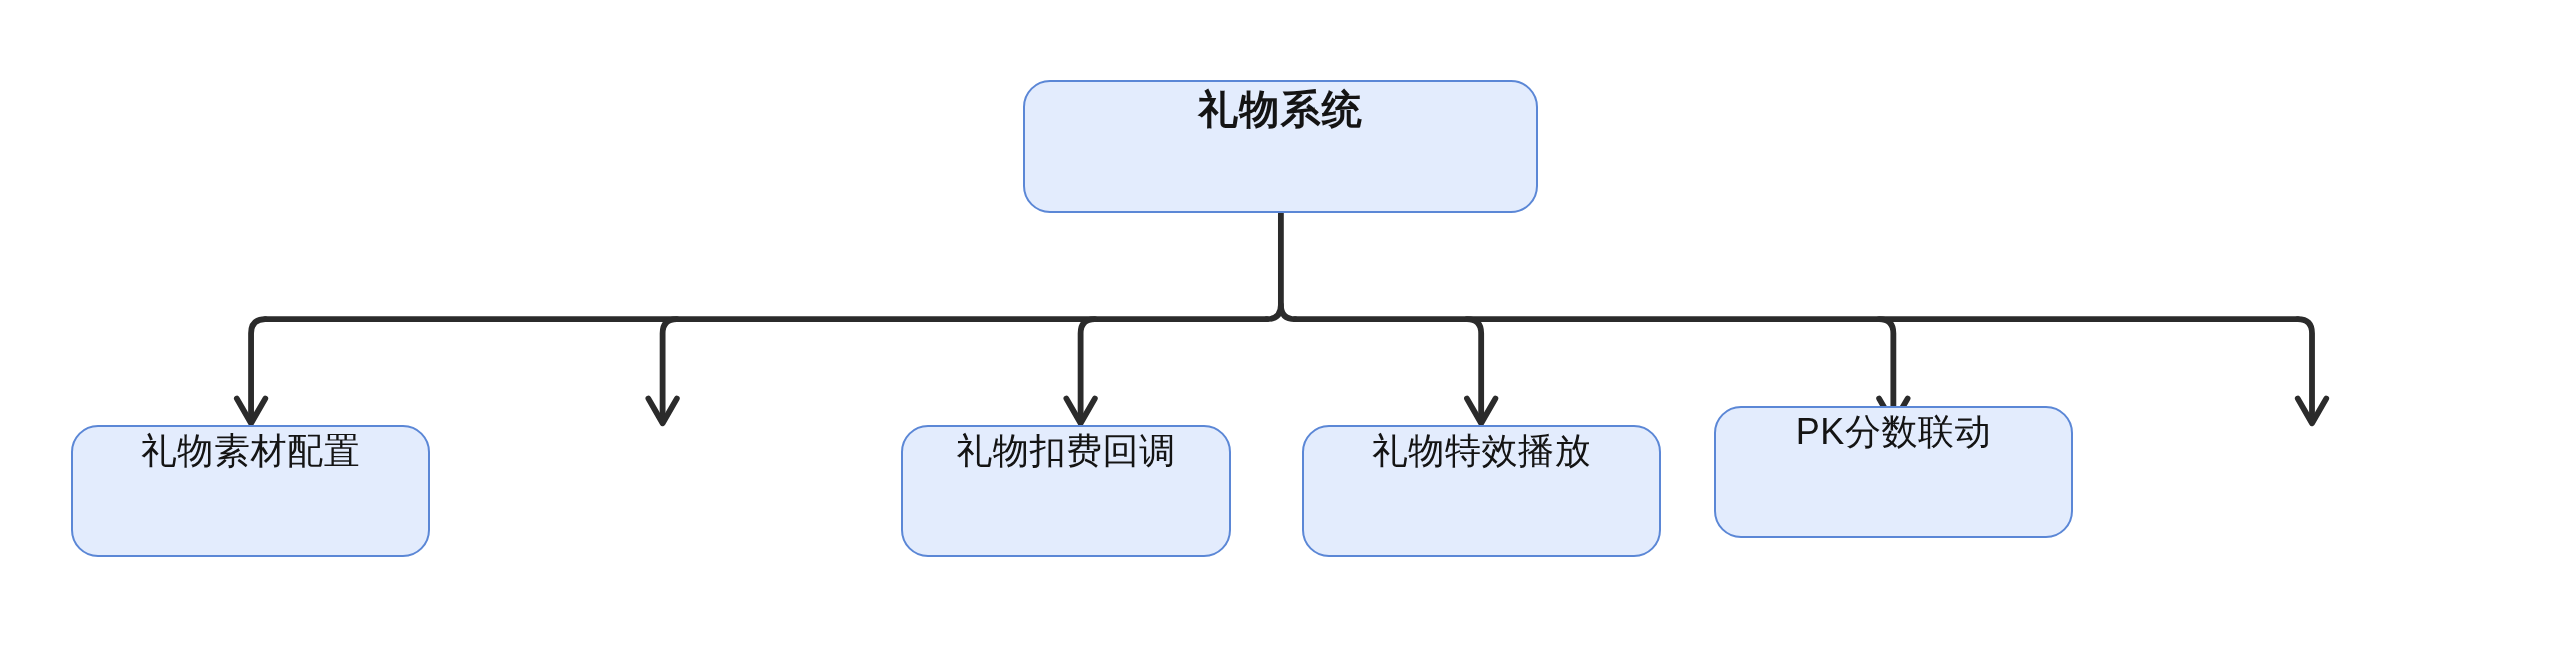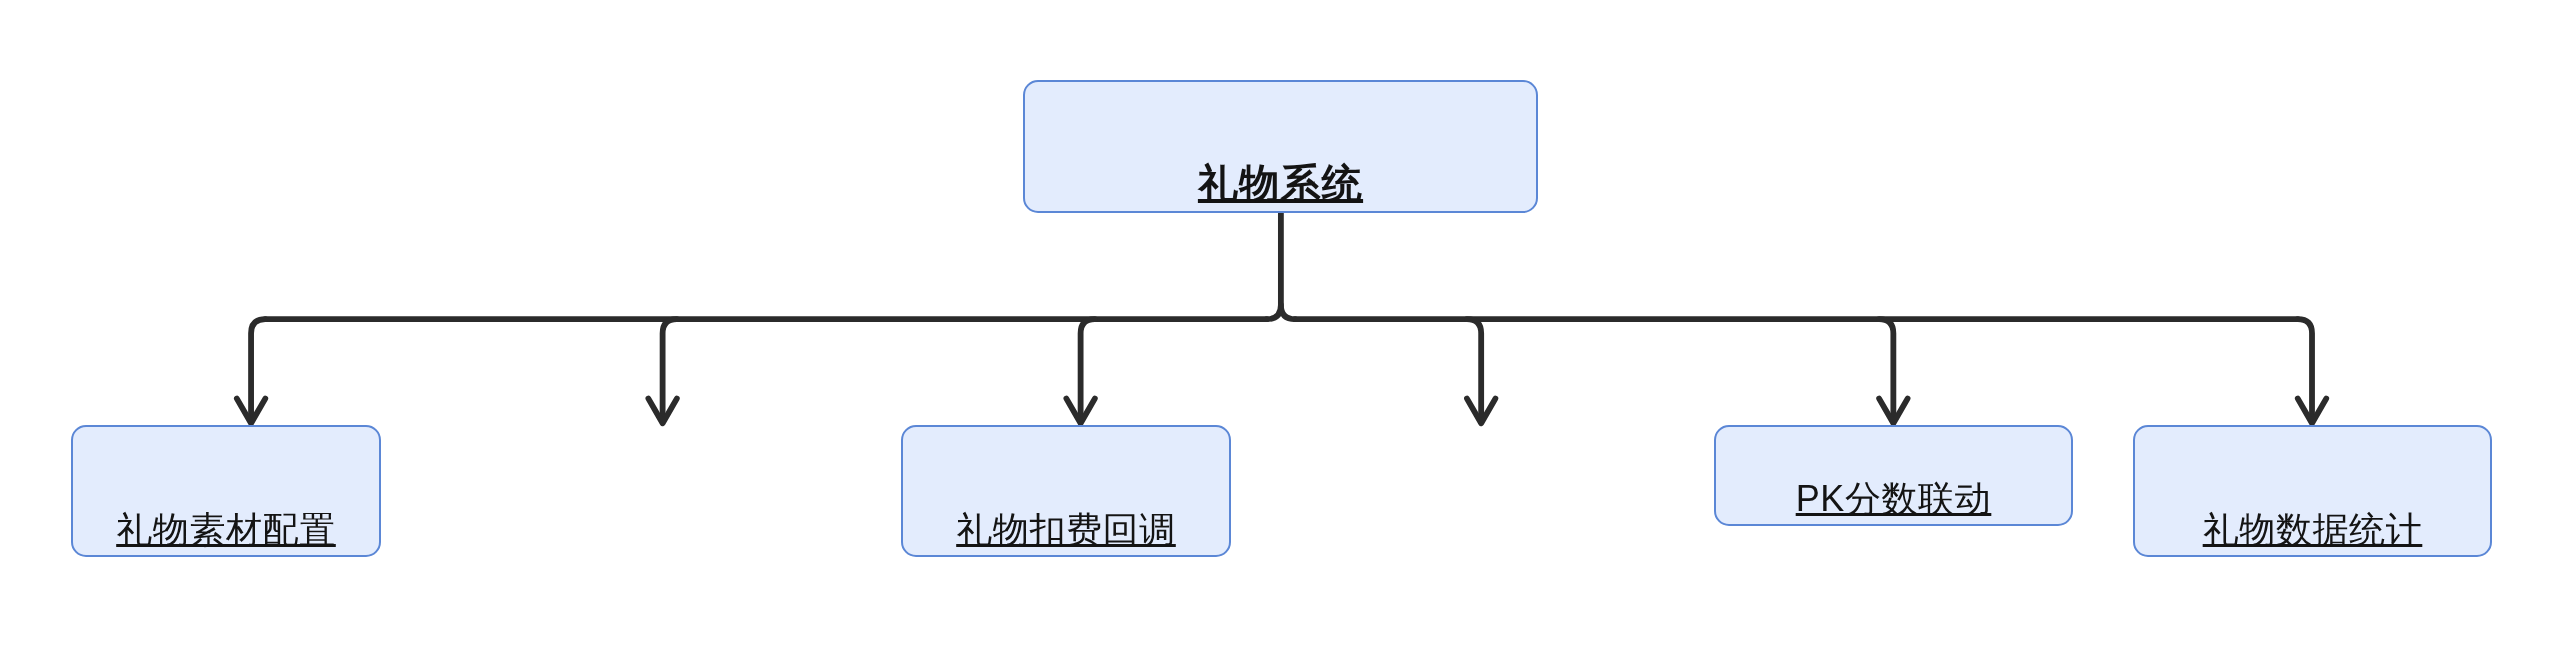--- a/index.html
+++ b/index.html
@@ -7,28 +7,27 @@
     width:2576px;height:648px;
     background:#ffffff;
     font-family:"Liberation Sans","DejaVu Sans",sans-serif;
     overflow:hidden;
   }
   #diagram{position:relative;width:2576px;height:648px;}
   #edges{position:absolute;left:0;top:0;width:2576px;height:648px;}
   .node{
     position:absolute;
     box-sizing:border-box;
-    display:flex;align-items:flex-end;justify-content:center;
+    display:flex;align-items:flex-start;justify-content:center;
     background:#e3ecfd;
     border:2.6px solid #5b87d6;
-    border-radius:15px;
+    border-radius:27px;
     color:#141414;
     text-align:center;
     white-space:nowrap;
-    text-decoration:underline;
   }
   .node.root{
     left:1023px;top:80px;width:515px;height:133px;
     font-size:40px;font-weight:bold;letter-spacing:1.3px;
   }
   .node.leaf{
     top:425px;width:359px;height:132px;
     font-size:36px;font-weight:normal;letter-spacing:0.6px;
   }
   .node-label{pointer-events:none;}
@@ -56,32 +55,32 @@
       <path d="M 2908 494 Q 2930 494 2930 516 L 2930 651" fill="none" stroke="#2b2b2b" stroke-width="9" stroke-linecap="round" stroke-linejoin="round"></path>
       <path d="M 2908 617 L 2930 655 L 2952 617" fill="none" stroke="#2b2b2b" stroke-width="9" stroke-linecap="round" stroke-linejoin="round"></path>
       <path d="M 3556 494 Q 3578 494 3578 516 L 3578 651" fill="none" stroke="#2b2b2b" stroke-width="9" stroke-linecap="round" stroke-linejoin="round"></path>
       <path d="M 3556 617 L 3578 655 L 3600 617" fill="none" stroke="#2b2b2b" stroke-width="9" stroke-linecap="round" stroke-linejoin="round"></path>
     </svg>
 
   <div class="node root" style="left: 1023px; top: 80px; width: 515px; height: 133px;">
     <span class="node-label">礼物系统</span>
   </div>
 
-  <div class="node leaf" style="left: 71px; top: 425px; width: 310px; height: 132px;">
+  <div class="node leaf" style="left: 71px; top: 425px; width: 359px; height: 132px;">
     <span class="node-label">礼物素材配置</span>
   </div>
 
 
   <div class="node leaf" style="left: 901px; top: 425px; width: 330px; height: 132px;">
     <span class="node-label">礼物扣费回调</span>
   </div>
 
+  <div class="node leaf" style="left: 1302px; top: 425px; width: 359px; height: 132px;">
+    <span class="node-label">礼物特效播放</span>
+  </div>
 
-  <div class="node leaf" style="left: 1714px; top: 425px; width: 359px; height: 101px;">
+  <div class="node leaf" style="left: 1714px; top: 406px; width: 359px; height: 132px;">
     <span class="node-label">PK分数联动</span>
   </div>
 
-  <div class="node leaf" style="left: 2133px; top: 425px; width: 359px; height: 132px;">
-    <span class="node-label">礼物数据统计</span>
-  </div>
 
 </div>
 
 
 </body></html>

